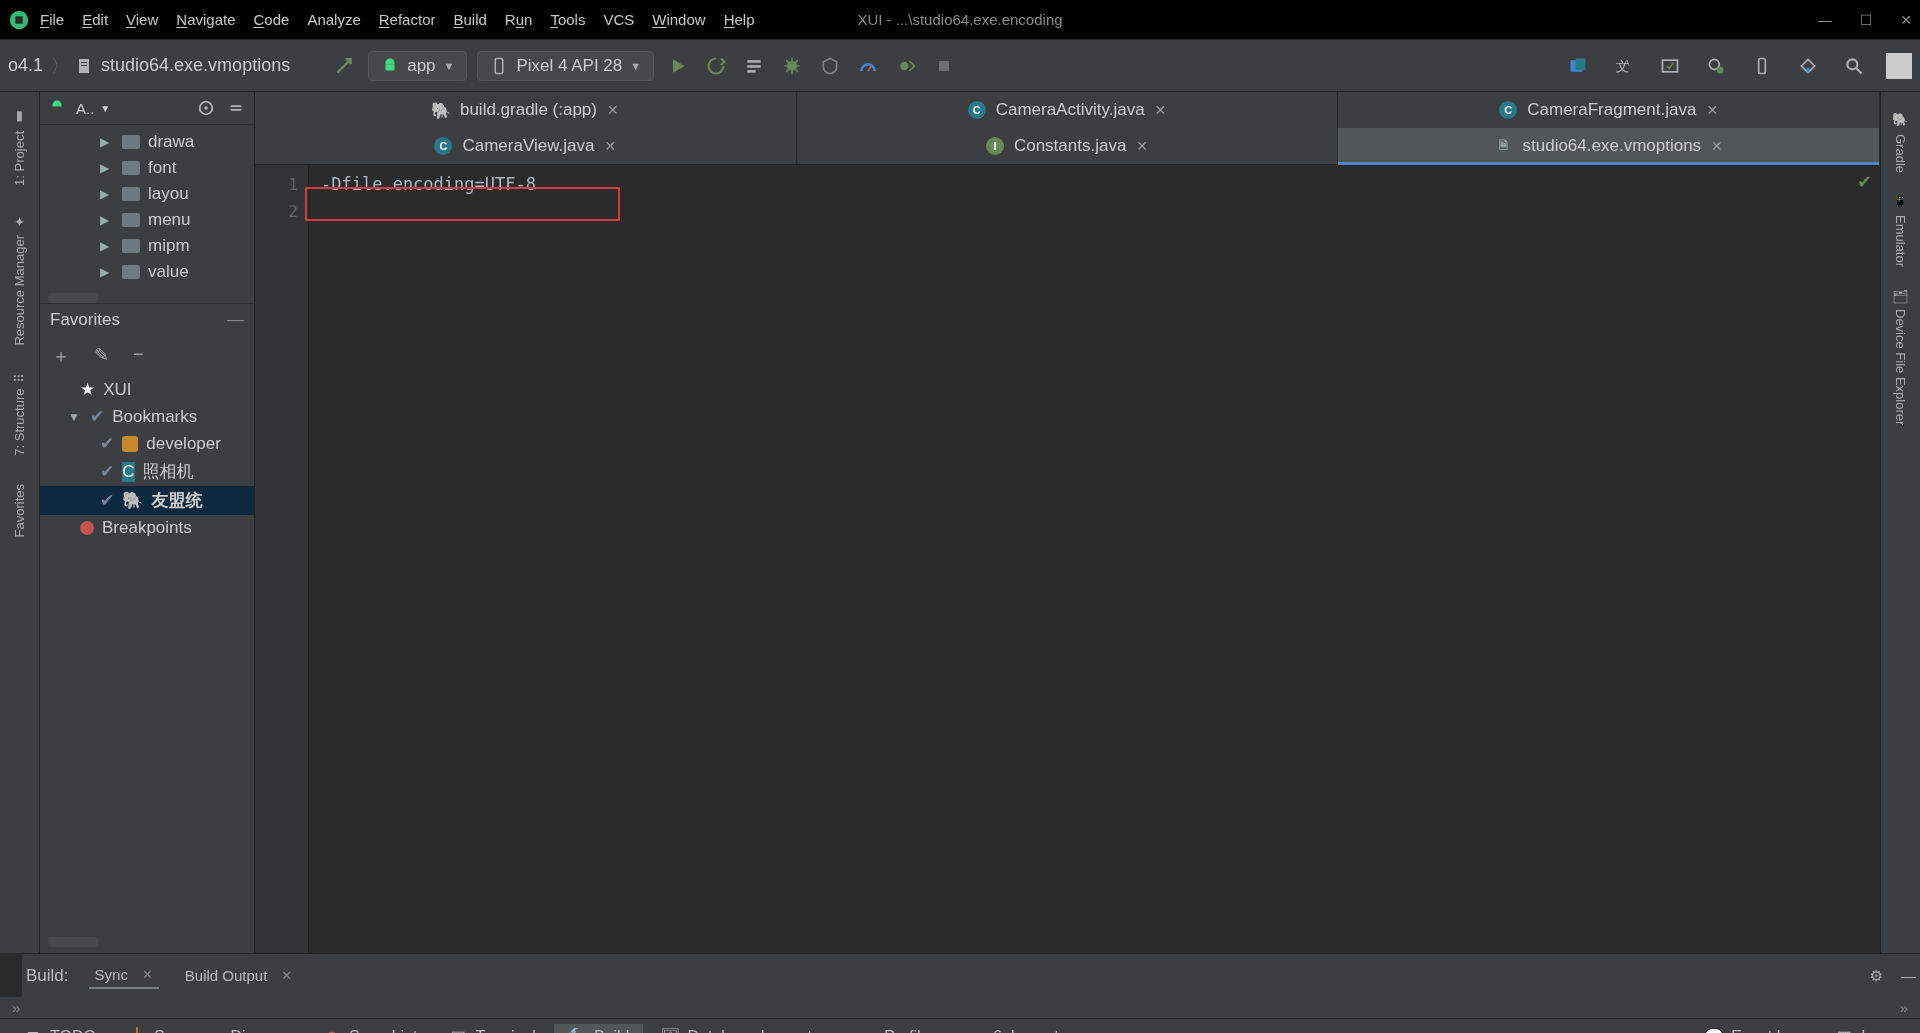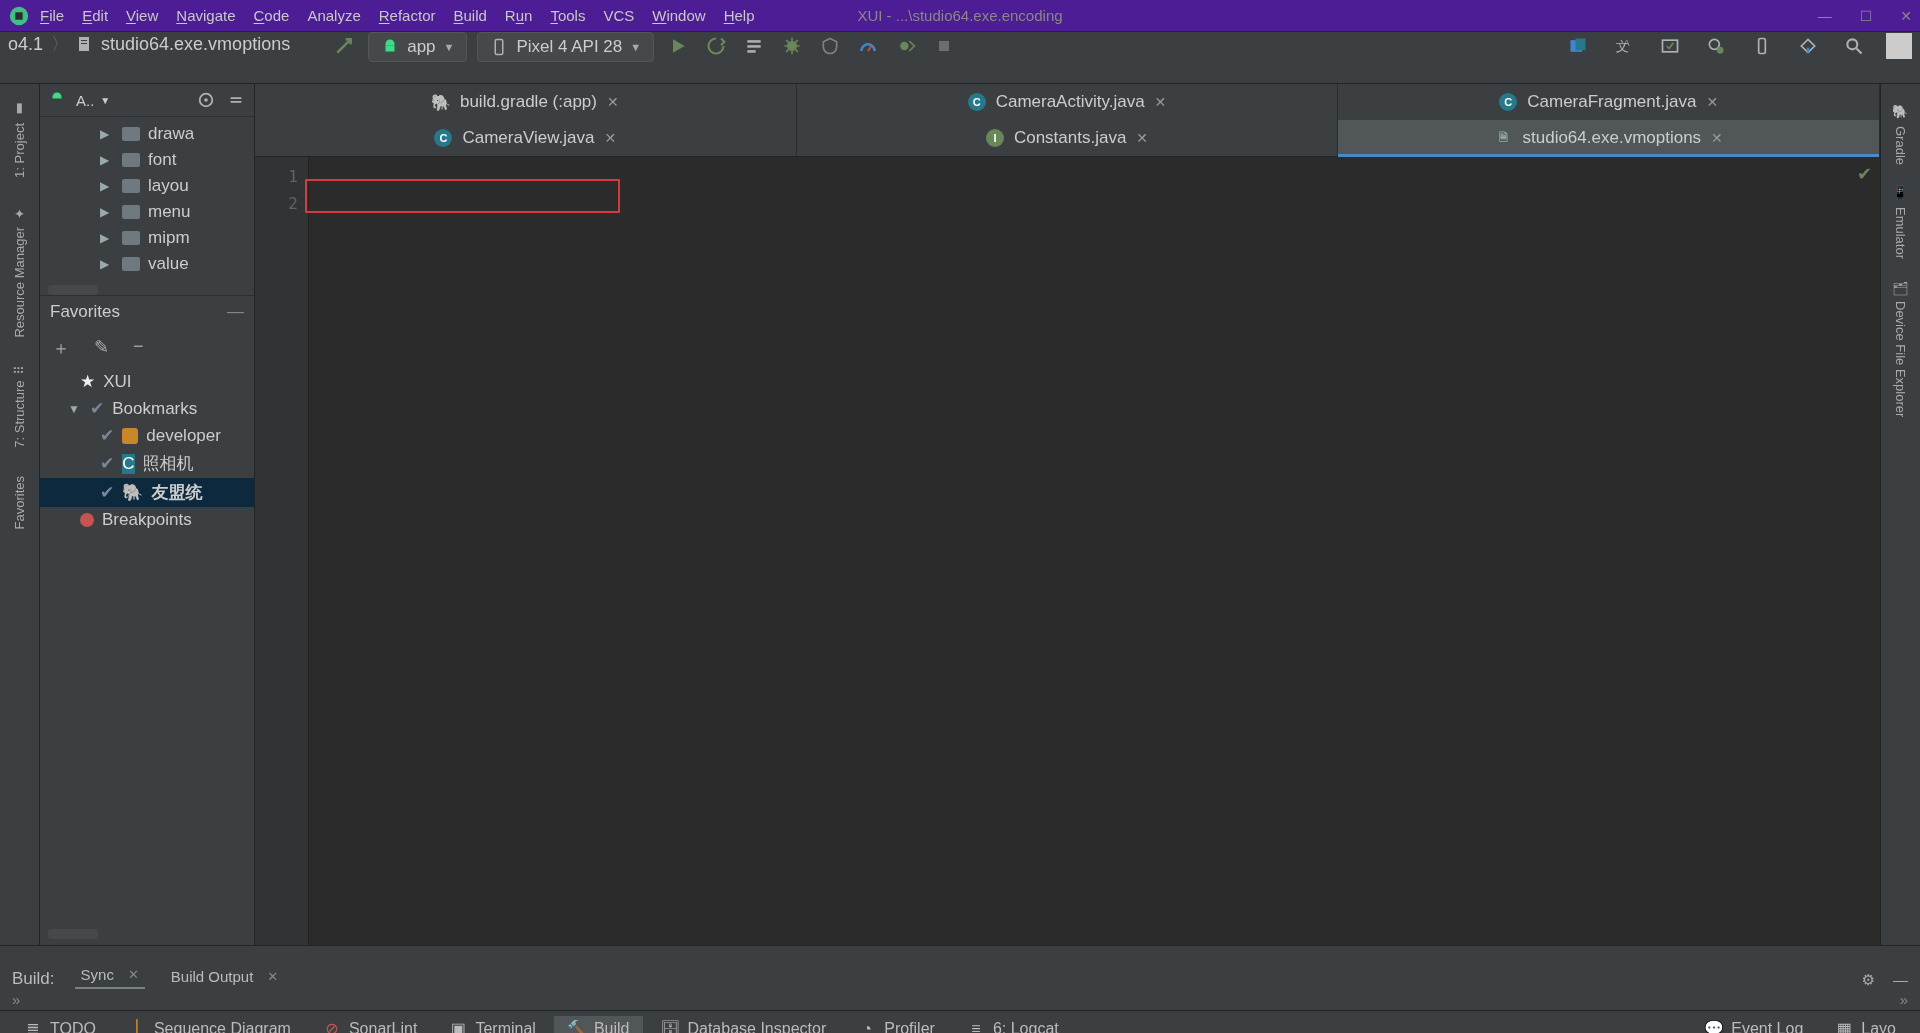--- a/index.html
+++ b/index.html
@@ -7,41 +7,41 @@
     font-family: "Segoe UI", Arial, sans-serif;
     background: #2b2b2b;
     color: #bbbbbb;
     width: 1920px;
     height: 1033px;
     overflow: hidden;
     font-size: 15px;
   }
   
   .titlebar {
-    height: 32px;
-    background: #4c1d95;
+    height: 40px;
+    background: #000000;
     display: flex;
     align-items: center;
     padding: 0 8px;
     border-bottom: 1px solid #232525;
   }
   .titlebar .android-icon { width: 22px; height: 22px; margin-right: 10px; }
   .menu-items { display: flex; gap: 18px; }
   .menu-item { color: #c8c8c8; cursor: pointer; }
   .menu-item u { text-decoration: underline; text-underline-offset: 2px; }
   .title-text { position: absolute; left: 50%; transform: translateX(-50%); color: #888; }
   .win-controls { margin-left: auto; display: flex; gap: 28px; color: #888; }
   .win-controls span { cursor: pointer; font-size: 14px; }
 
   
   .toolbar {
     height: 52px;
     background: #3c3f41;
     display: flex;
-    align-items: flex-start;
+    align-items: center;
     padding: 0 8px;
     gap: 10px;
     border-bottom: 1px solid #232525;
   }
   .breadcrumb { display: flex; align-items: center; gap: 8px; color: #ccc; font-size: 18px; }
   .breadcrumb .sep { color: #666; }
   .tb-spacer { flex: 0 0 20px; }
   .tb-btn {
     display: inline-flex; align-items: center; justify-content: center;
     width: 28px; height: 28px; color: #afb1b3; cursor: pointer;
@@ -148,21 +148,21 @@
   .code .line1 { color: #808080; }
   .code .line2 { color: #a9b7c6; }
   .hl-box {
     position: absolute; border: 2px solid #d63b3b; pointer-events: none;
   }
   .inspect-mark { position:absolute; right: 8px; top: 6px; color:#6a8759; font-size:18px;}
 
   
   .build-header {
     height: 44px; background: #3c3f41; border-top: 1px solid #232525;
-    display: flex; align-items: flex-end; padding: 0 12px; gap: 20px; color: #bbb;
+    display: flex; align-items: center; padding: 0 4px; gap: 20px; color: #bbb; margin-left: 22px;
   }
   .build-header .lbl { font-size: 17px; }
   .build-tab { display: flex; align-items: center; gap: 8px; cursor: pointer; padding: 4px 6px; }
   .build-tab.active { border-bottom: 2px solid #7a7f82; }
   .build-header .right { margin-left: auto; display: flex; gap: 18px; }
   .build-header .right span { cursor: pointer; color:#aaa; }
   .build-dots { padding: 2px 12px; color:#888; background:#3c3f41; display:flex; justify-content:space-between;}
 
   
   .bottom-tools {
@@ -488,20 +488,21 @@
           <span class="close">✕</span>
         </div>
     </div>
 
     <div class="code-wrap">
       <div class="gutter">
         <div>1</div>
         <div>2</div>
       </div>
       <div class="code">
+        <div class="line2">-Dfile.encoding=UTF-8</div>
         <div class="hl-box" style="left:-4px; top:22px; width:315px; height:34px;"></div>
       </div>
       <span class="inspect-mark">✔</span>
     </div>
   </div>
 
   <div class="right-gutter">
     <div class="vlabel">🐘 <span>Gradle</span></div>
     <div class="vlabel">📱 <span>Emulator</span></div>
     <div class="vlabel">🗂 <span>Device File Explorer</span></div>

